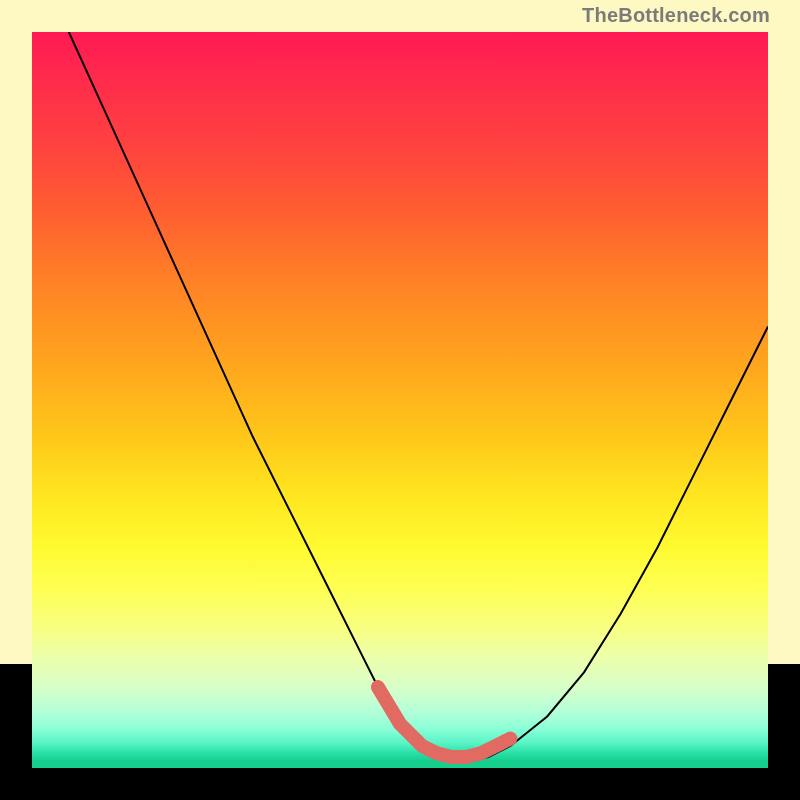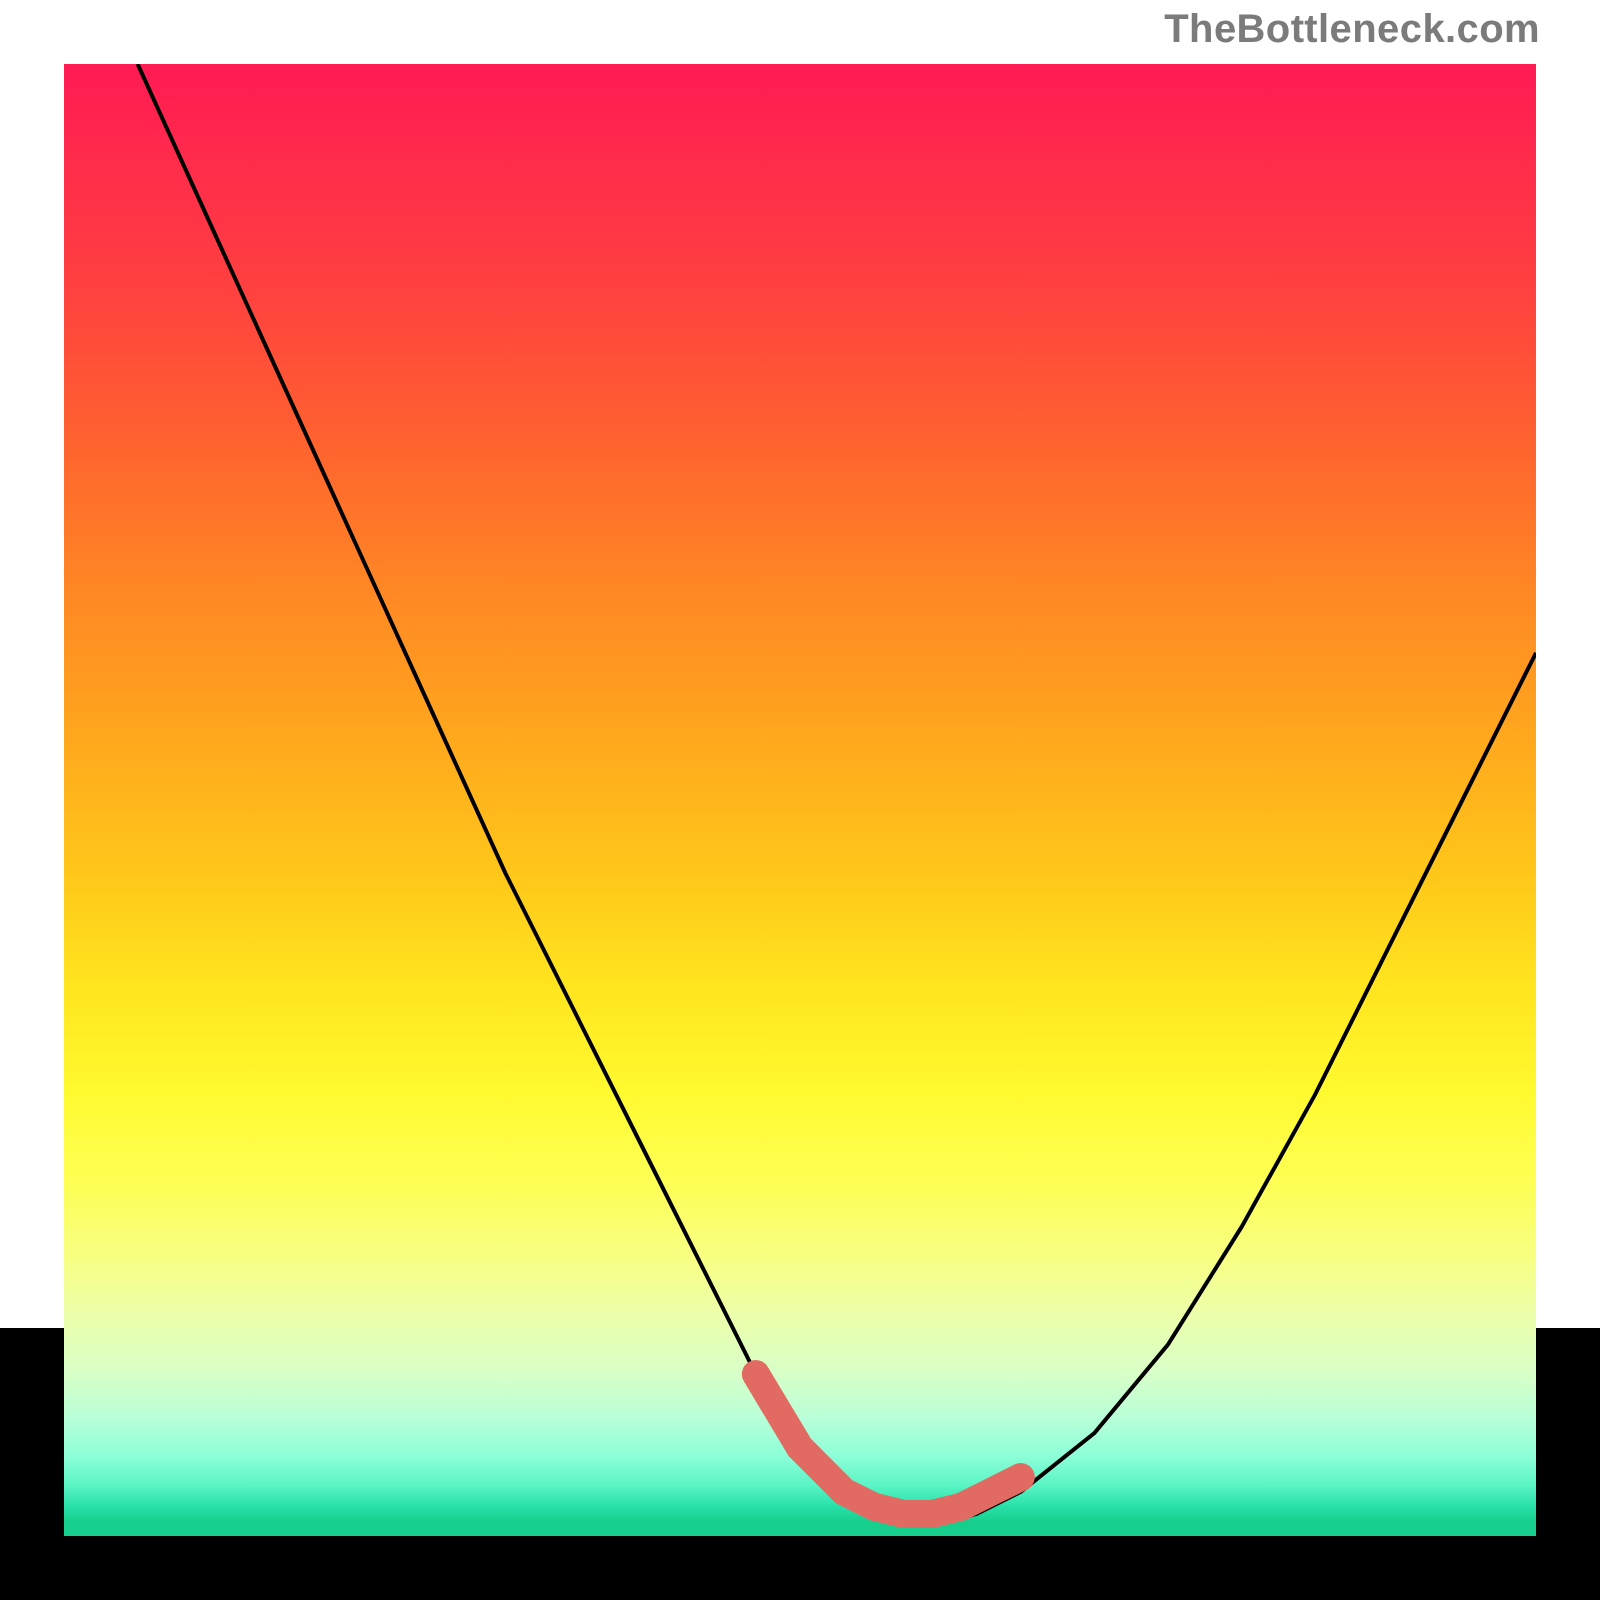--- a/index.html
+++ b/index.html
@@ -1,21 +1,21 @@
 <!DOCTYPE html>
 <html><head>
 <meta charset="utf-8">
 <style>
   * { margin: 0; padding: 0; box-sizing: border-box; }
   html, body { width: 800px; height: 800px; overflow: hidden; background: #000; }
   .container {
     width: 800px;
     height: 664px;
     position: relative;
-    background: #ffffff;
+    background: #fef9c3;
   }
   .plot-area {
     position: absolute;
     left: 32px;
     top: 32px;
     width: 736px;
     height: 736px;
   }
   .gradient-bg {
     position: absolute;

